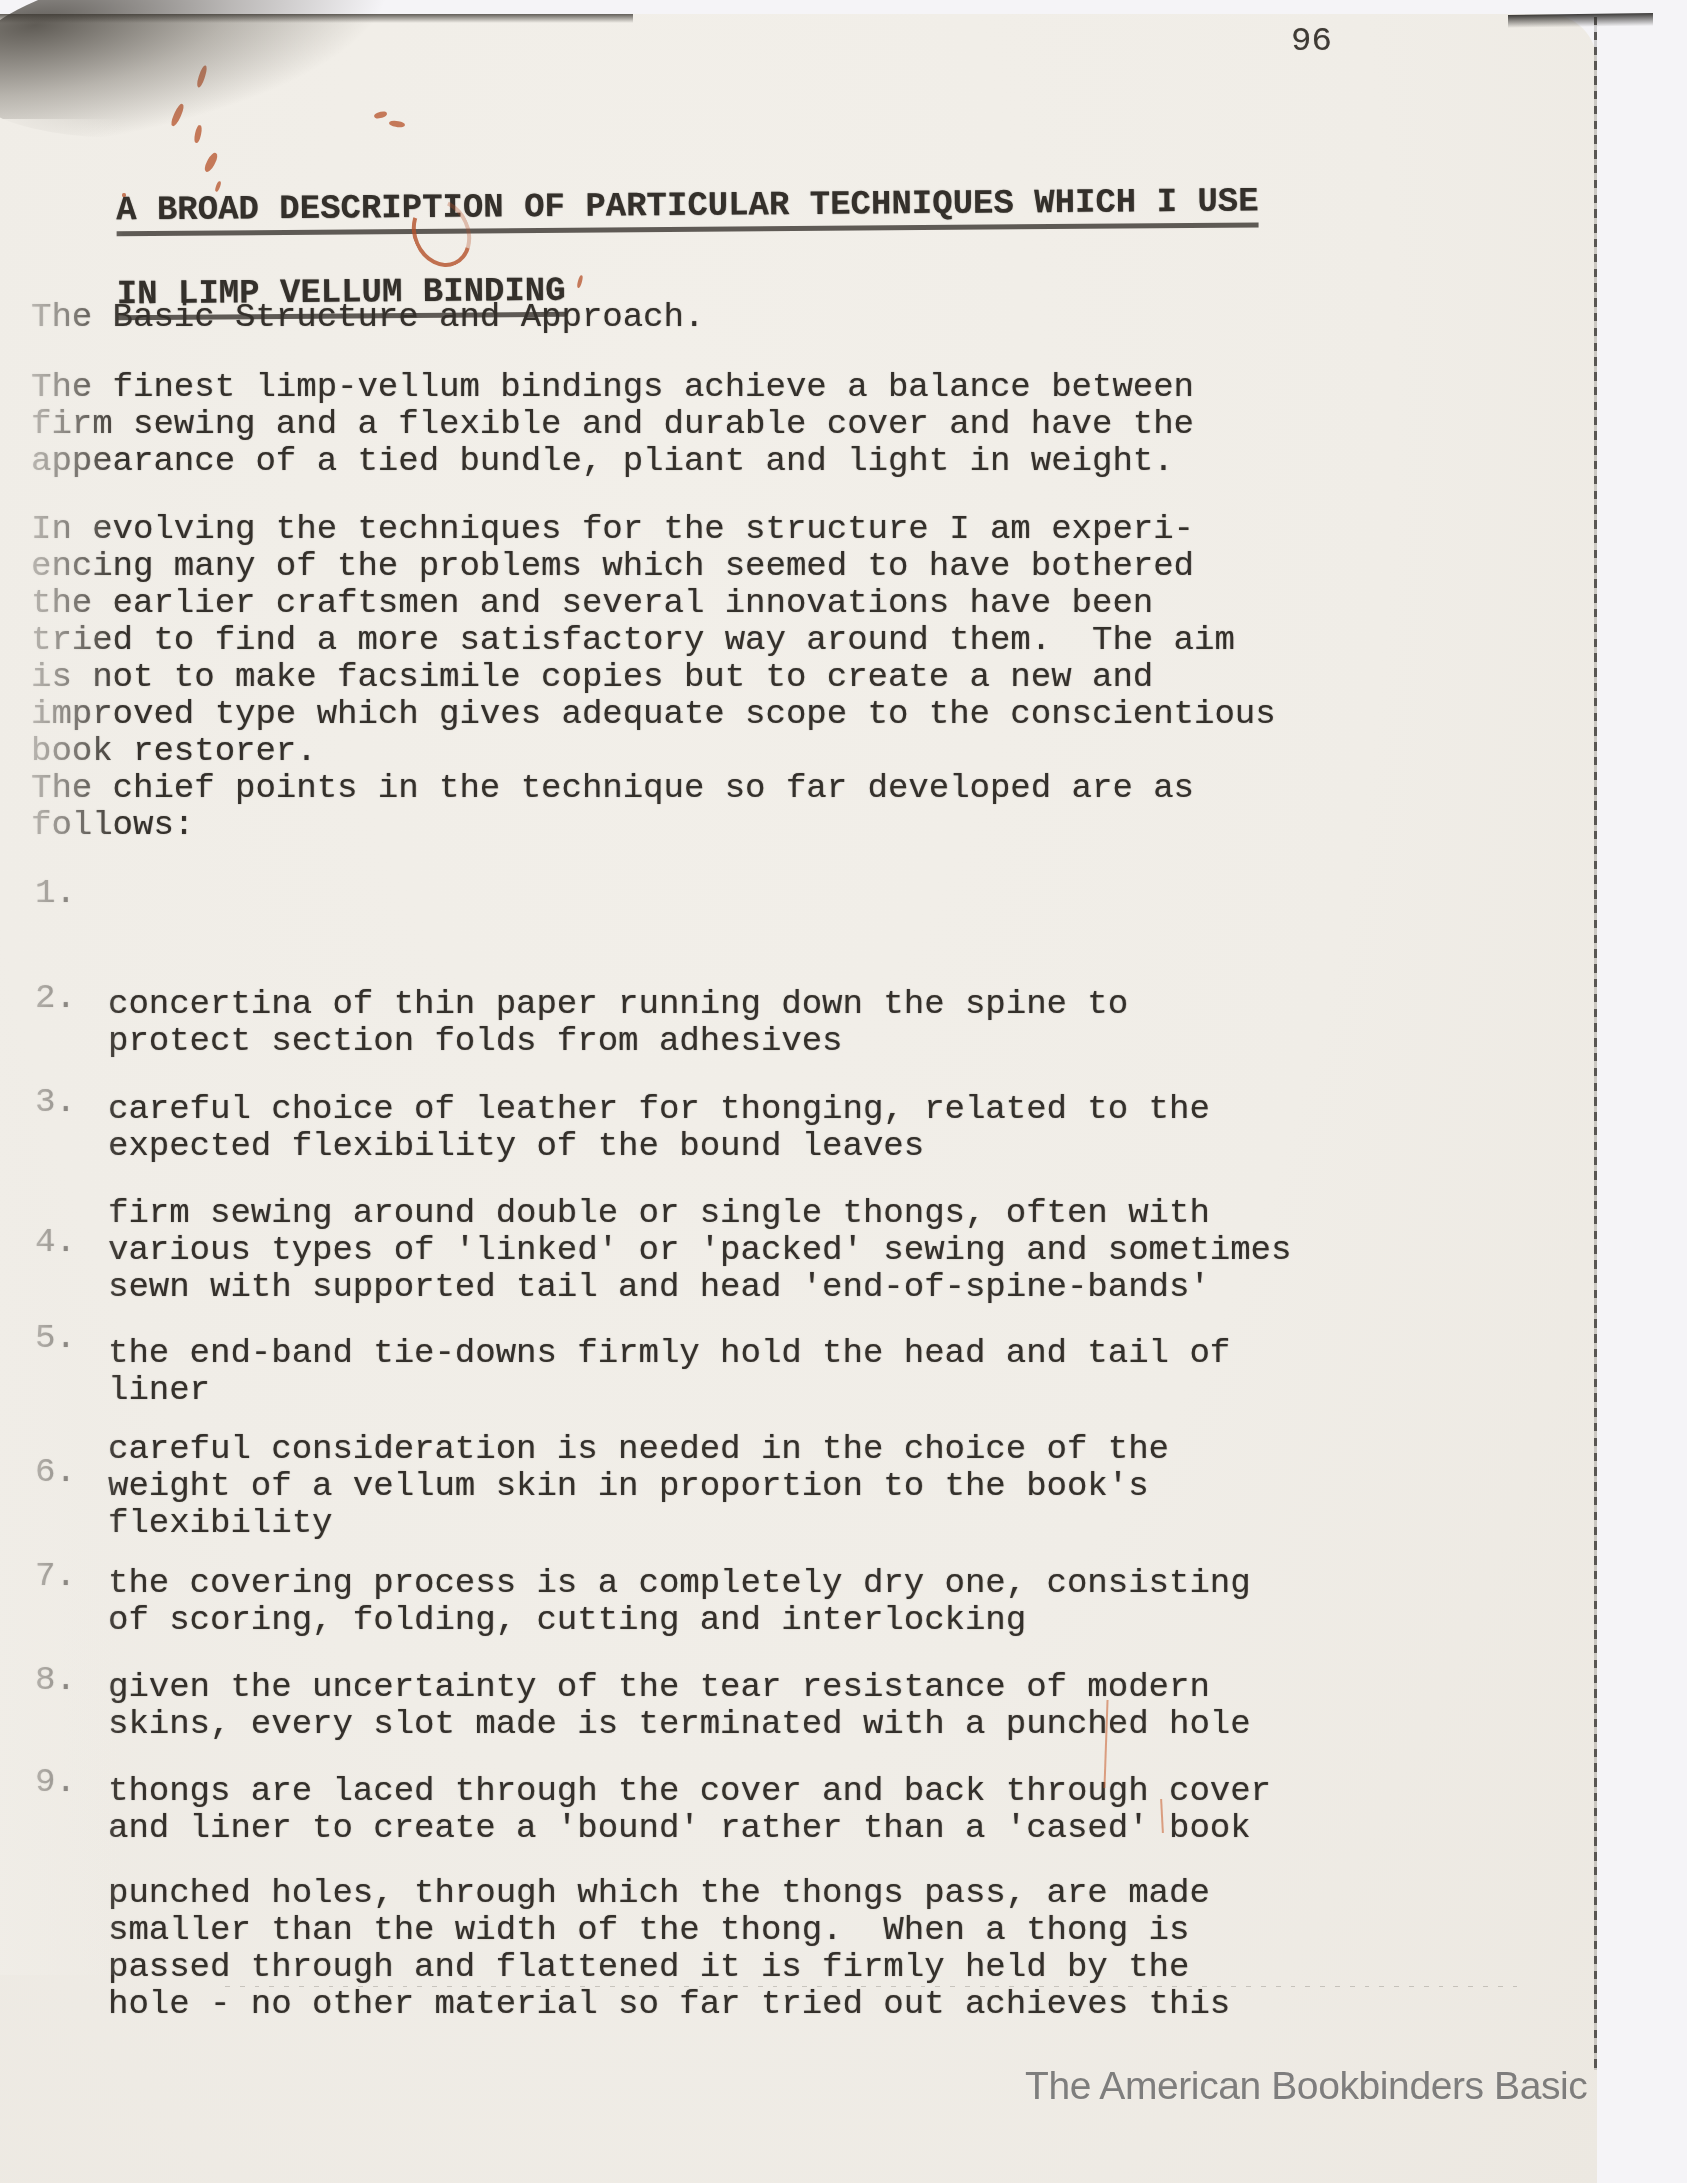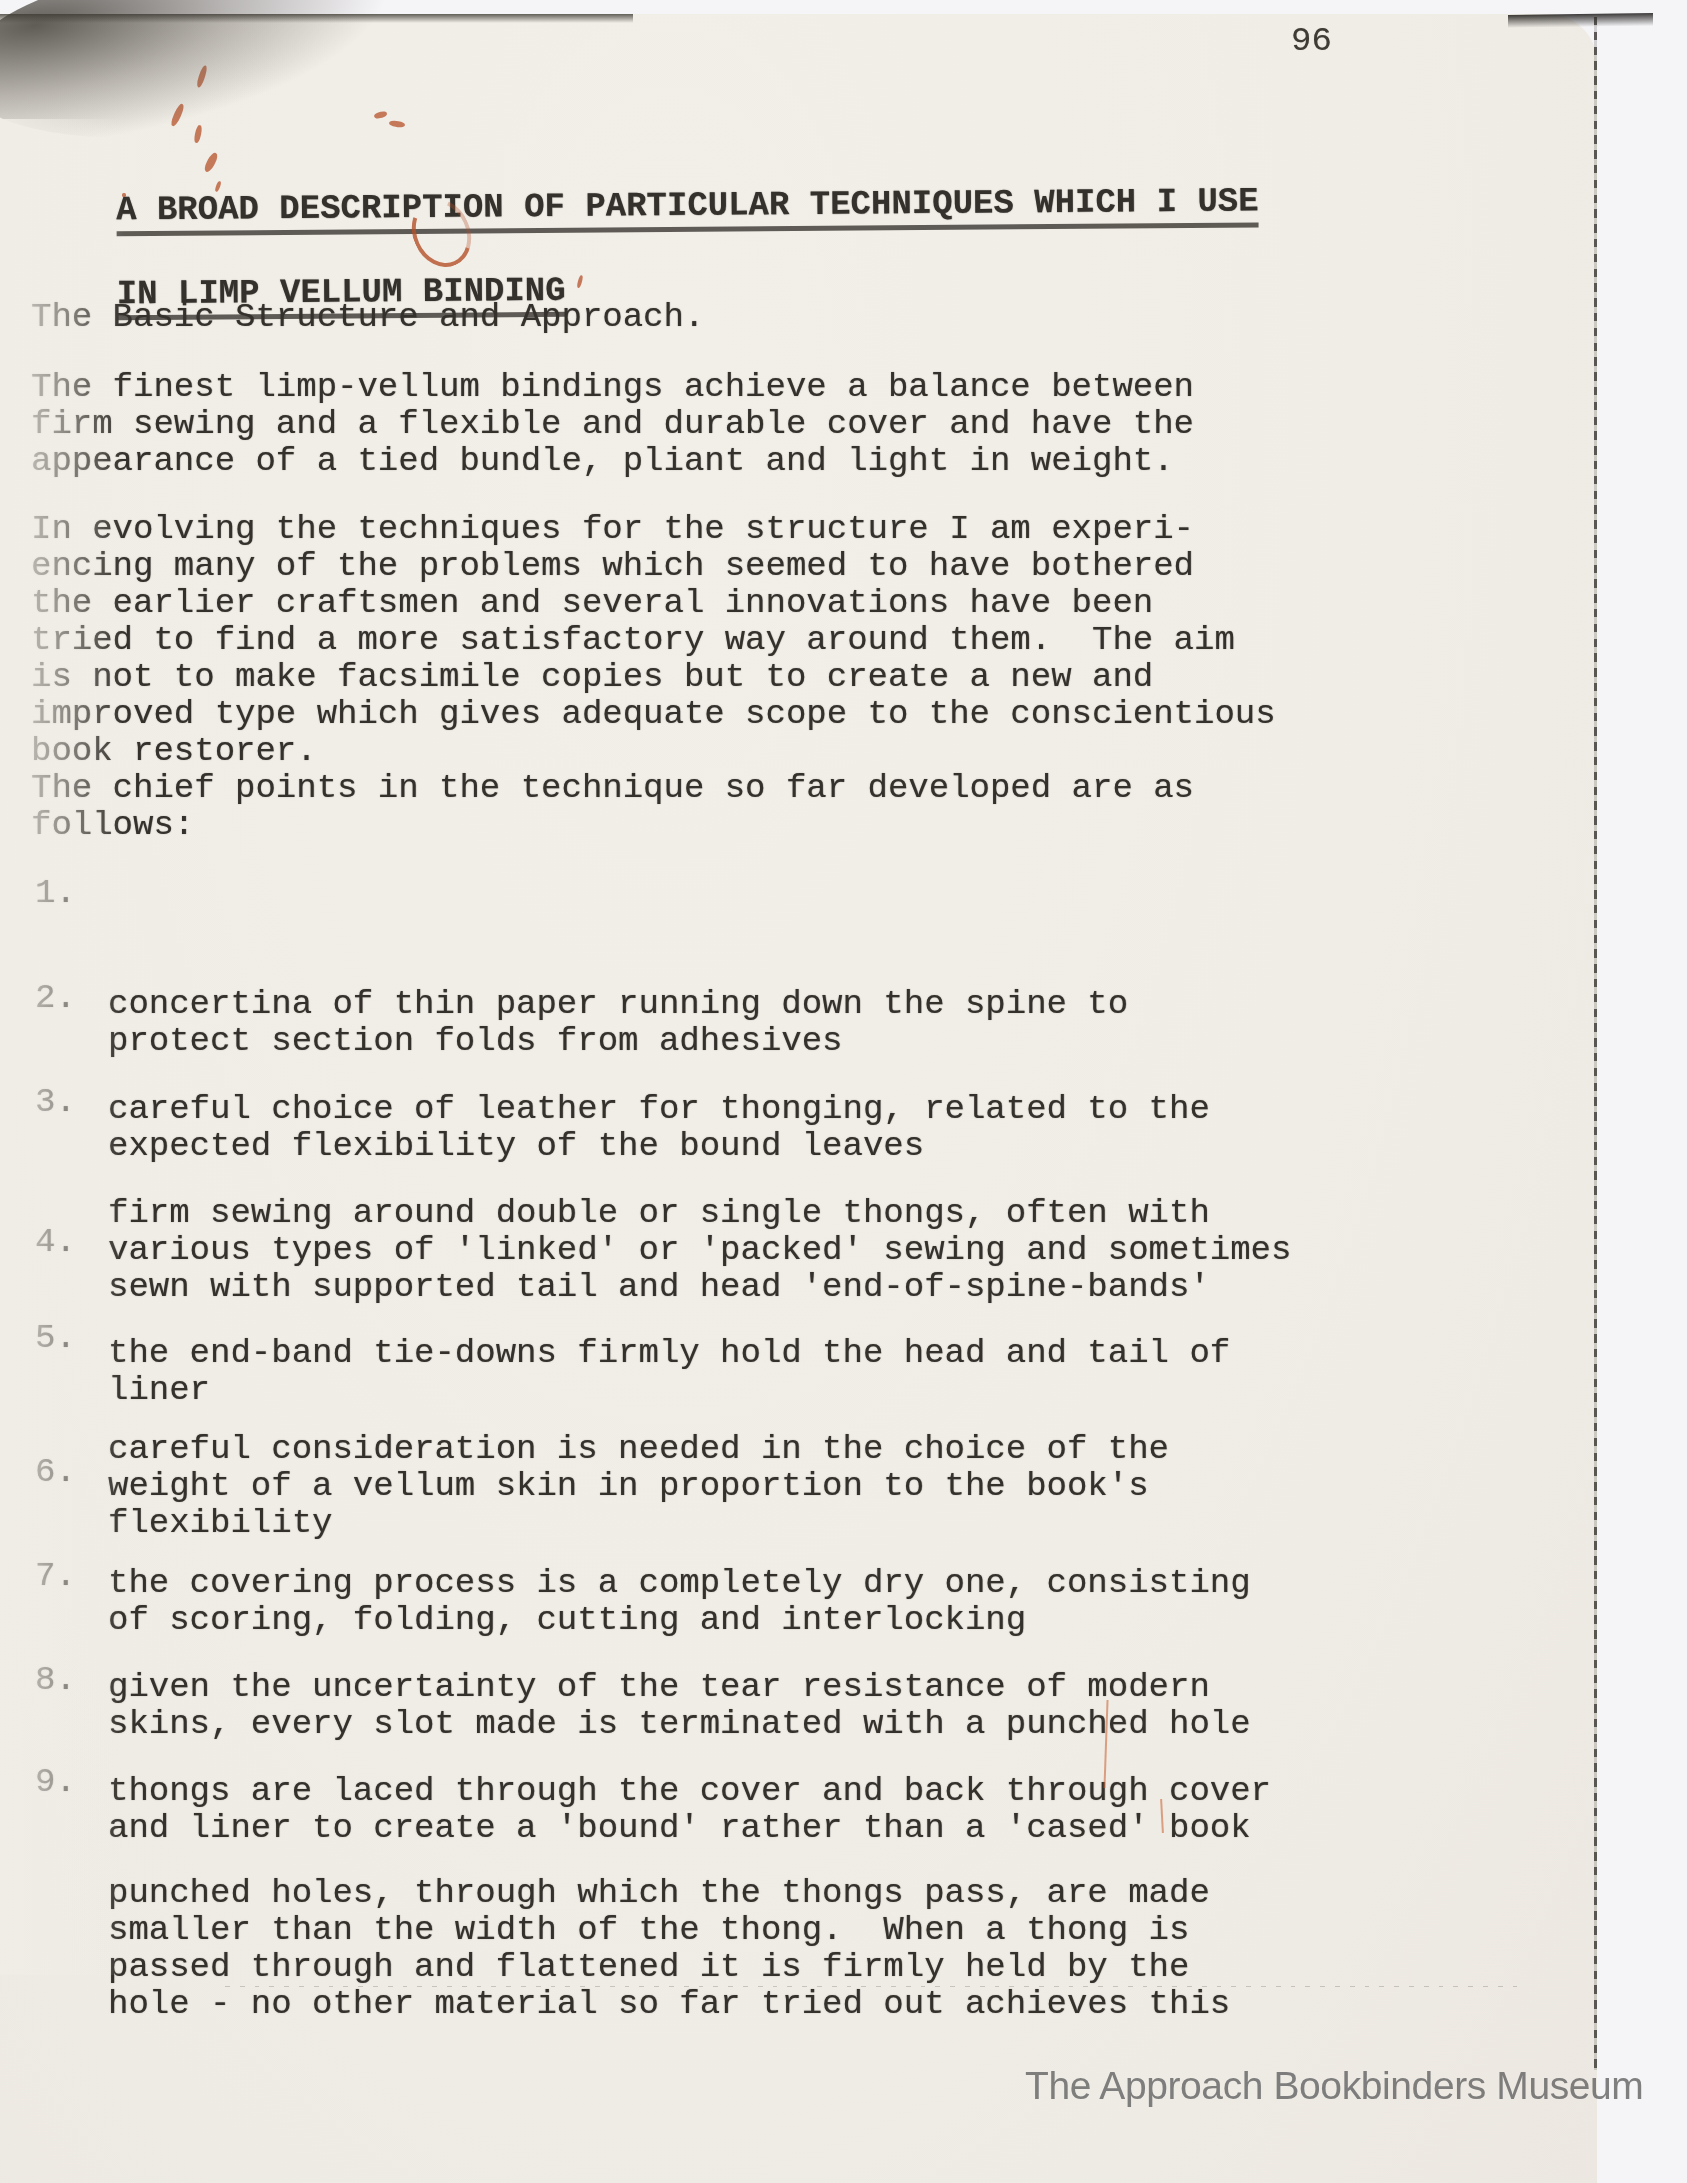--- a/index.html
+++ b/index.html
@@ -202,14 +202,14 @@
   <div class="sp" style="left:389px;top:107px;width:15.5px;height:6.3px;transform:rotate(8deg);"></div>
   <div class="sp" style="left:578px;top:261px;width:3.5px;height:12.7px;transform:rotate(15deg);"></div>
   <div class="sp" style="left:122px;top:179px;width:3.5px;height:3.5px;"></div>
   <div class="scratch-o" style="left:1105px;top:1686px;width:2.1px;height:88px;transform:rotate(2deg);"></div>
   <div class="scratch-o" style="left:1161px;top:1785px;width:2.1px;height:34px;transform:rotate(-3deg);"></div>
 
 </div>
 
 <div class="edge-line"></div>
 
-<div class="watermark">The Approach Bookbinders Museum</div>
+<div class="watermark">The American Bookbinders Basic</div>
 
 
 </body></html>

